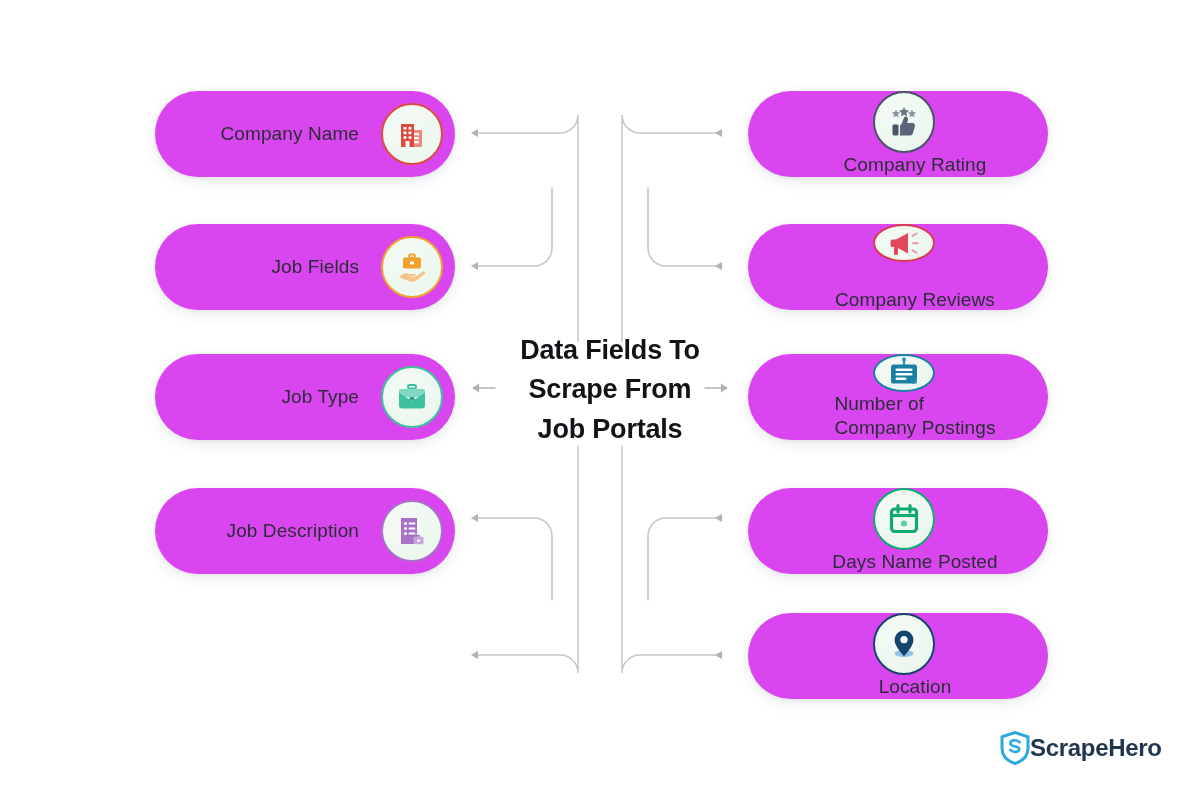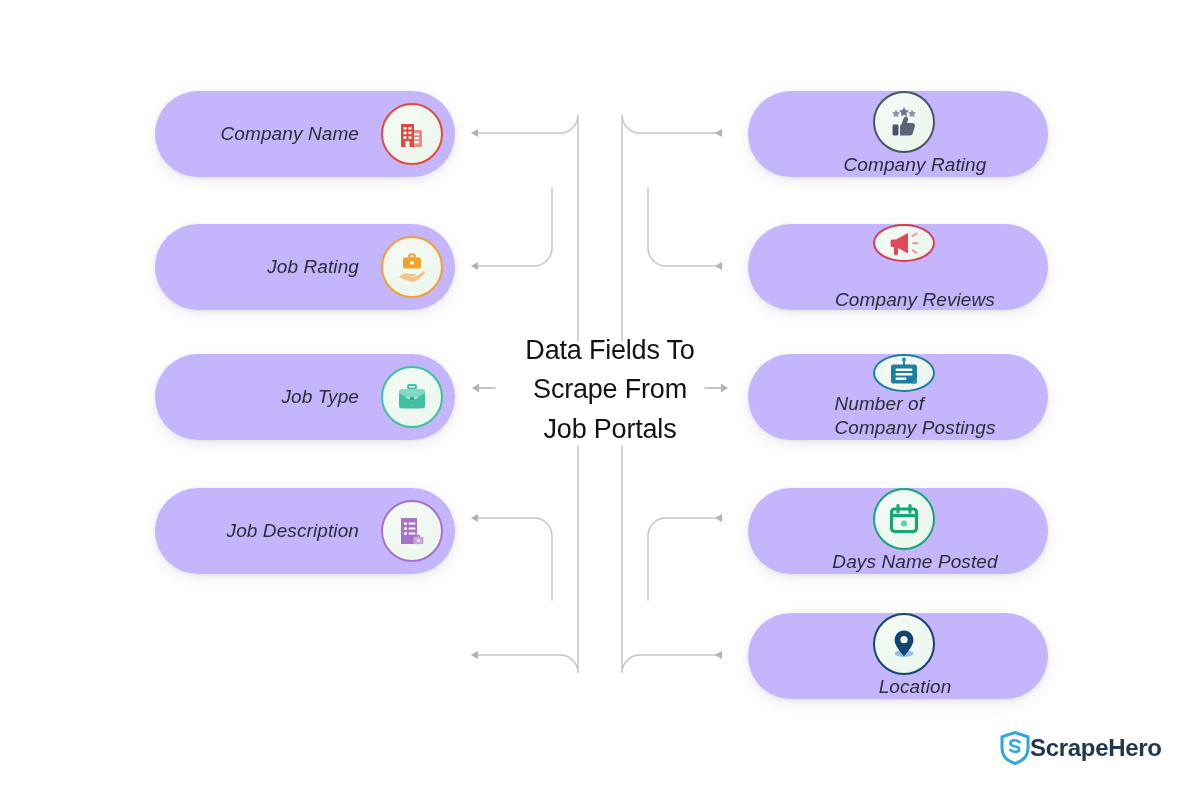--- a/index.html
+++ b/index.html
@@ -30,24 +30,23 @@
     pointer-events: none;
   }
 
   
   .pill {
     position: absolute;
     display: flex;
     align-items: center;
     height: 86px;
     border-radius: 43px;
-    background: #c4b5fd;
+    background: #d946ef;
     box-shadow: 0 4px 14px rgba(120,125,140,0.16),
                 0 1px 3px rgba(120,125,140,0.10);
-    font-style: italic;
   }
   .pill.left {
     left: 155px;
     width: 300px;
     justify-content: flex-end;
     padding-right: 12px;
     box-sizing: border-box;
   }
   .pill.right {
     left: 748px;
@@ -90,21 +89,21 @@
   .icon-disc svg { display: block; }
 
   
   .center-title {
     position: absolute;
     left: 470px;
     top: 331px;
     width: 280px;
     text-align: center;
     font-size: 27px;
-    font-weight: normal;
+    font-weight: bold;
     line-height: 1.46;
     color: #111317;
     letter-spacing: -0.2px;
   }
   .center-title .tline { display: block; white-space: nowrap; }
 
   .center-arrow {
     position: absolute;
     top: 381px;
     width: 26px;
@@ -184,21 +183,21 @@
         <rect x="13.5" y="10" width="3" height="2.6" rx="0.6" fill="#fff"></rect>
         <rect x="8.5" y="14.6" width="3" height="2.6" rx="0.6" fill="#fff"></rect>
         <rect x="13.5" y="14.6" width="3" height="2.6" rx="0.6" fill="#fff"></rect>
         <rect x="8.5" y="19.2" width="3" height="2.6" rx="0.6" fill="#fff"></rect>
         <rect x="13.5" y="19.2" width="3" height="2.6" rx="0.6" fill="#fff"></rect>
       </svg>
     </span>
   </div>
 
   <div class="pill left" style="top:224px;">
-    <span class="pill-label">Job Rating</span>
+    <span class="pill-label">Job Fields</span>
     <span class="icon-disc" style="border-color:#f0a12e;">
       <svg width="34" height="34" viewBox="0 0 34 34">
         <rect x="14" y="4.5" width="6" height="3.2" rx="1.4" fill="none" stroke="#f0a12e" stroke-width="1.8"></rect>
         <rect x="8" y="7.5" width="18" height="11" rx="2" fill="#f0a12e"></rect>
         <rect x="15" y="11.5" width="4" height="3" rx="0.8" fill="#fff"></rect>
         <path d="M4 27 c3.5 -4 7 -4.5 10.5 -3 h5 c1.6 0 1.6 2.2 0 2.2 h-5.5
                  c3 1.2 6.5 0.9 9 -1.3 l5 -3.4 c1.5 -1 3 1 1.7 2.2 l-7 6
                  c-2.6 2.2 -6 2.6 -9 1.4 l-6 -2.4 Z" fill="#f5c48a"></path>
       </svg>
     </span>

